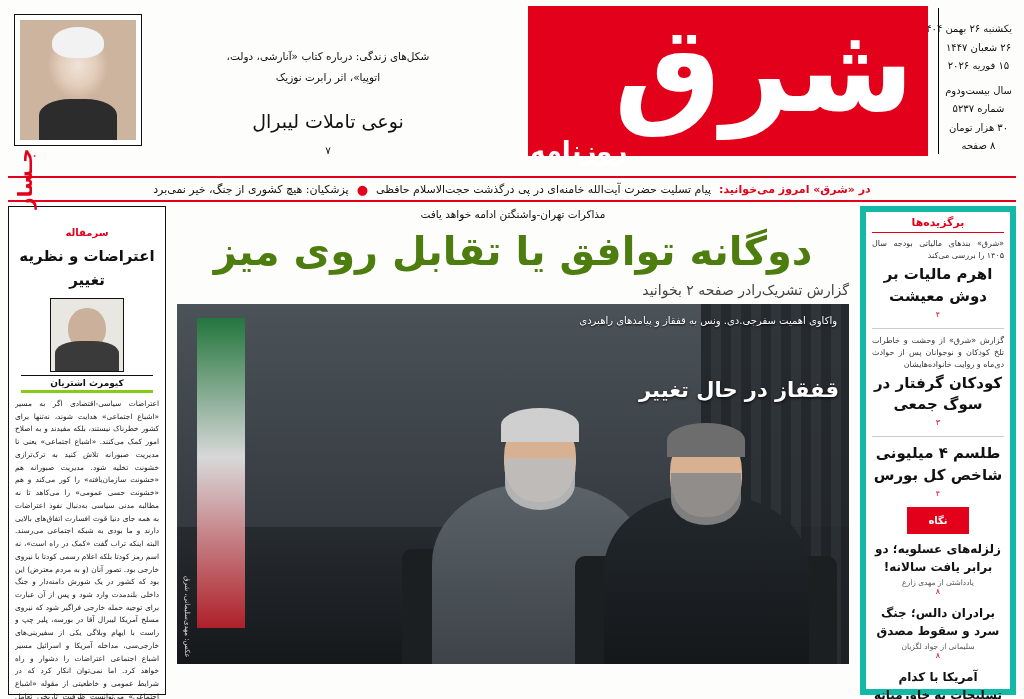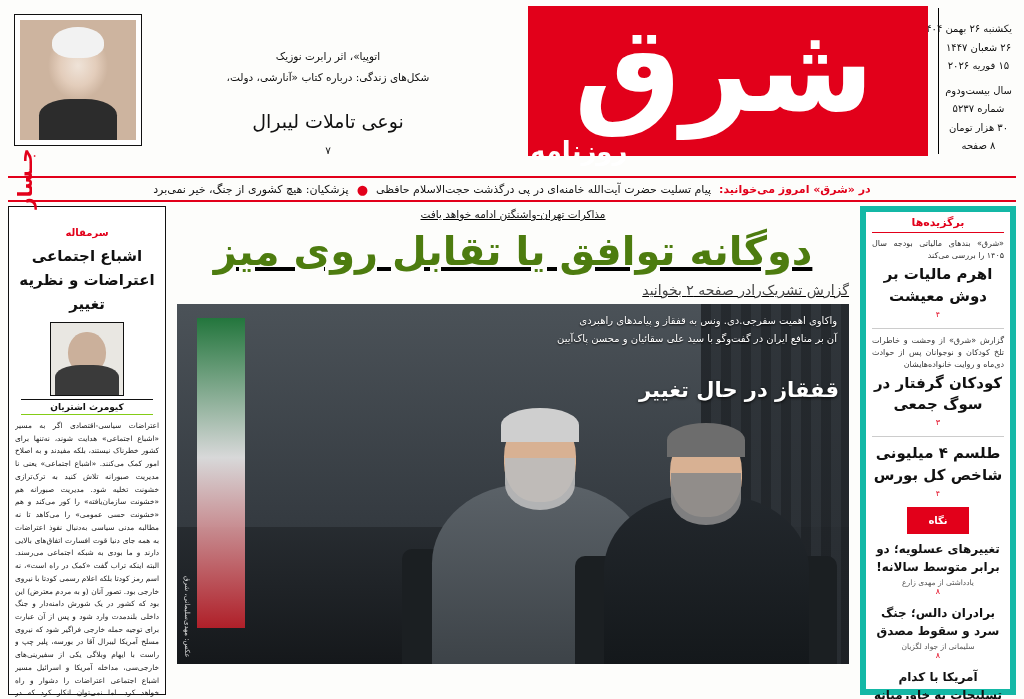--- a/index.html
+++ b/index.html
@@ -49,21 +49,21 @@
     top: 6px; right: 10px;
     width: 400px; height: 150px;
     background: #e2001a;
     display: block;
   }
   .logo-word {
     position: absolute;
     top: 0px;
     right: 24px;
     width: 380px;
-    text-align: center;
+    text-align: right;
     font-family: "DejaVu Sans", sans-serif;
     font-size: 120px;
     font-weight: bold;
     color: #ffffff;
     line-height: 140px;
     letter-spacing: -4px;
     white-space: nowrap;
   }
   .logo-sub {
     position: absolute;
@@ -206,21 +206,20 @@
     font-size: 12px; font-weight: bold; line-height: 1.5; color:#111;
   }
   .mini-by { font-size: 7.5px; color:#555; margin-top: 2px; }
   .mini-num { font-size: 8px; color:#e2001a; }
 
   
   .col-center {
     flex: 1;
     position: relative;
     padding: 0 4px;
-    text-decoration: underline;
   }
   .over-kicker {
     text-align: center;
     font-size: 10.5px;
     color: #111;
     margin: 2px 0 6px 0;
   }
   .main-headline {
     text-align: center;
     font-size: 40px;
@@ -355,21 +354,21 @@
     background: #cbb09b;
   }
   .edit-portrait::after {
     content: ""; position: absolute; left: 50%; bottom: 0;
     transform: translateX(-50%);
     width: 64px; height: 30px; border-radius: 40% 40% 0 0;
     background: #3a3a3a;
   }
   .edit-name {
     text-align: center; font-size: 9px; color: #111;
-    border-top: 1px solid #111; border-bottom: 1px solid #84cc16;
+    border-top: 1px solid #111; border-bottom: 3px solid #84cc16;
     padding: 2px 0; margin: 0 6px 5px 6px; font-weight: bold;
   }
   .edit-body {
     font-size: 7.4px; line-height: 1.72; text-align: justify; color: #1a1a1a;
     max-height: 430px; overflow: hidden;
   }
 </style>
 </head>
 <body>
 
@@ -388,22 +387,22 @@
       <div>۸ صفحه</div>
     </div>
 
     <div class="mh-logo">
       <div class="logo-red"></div>
       <div class="logo-word">شرق</div>
       <div class="logo-sub">روزنامه</div>
     </div>
 
     <div class="mh-slogan">
+      <span class="small">شکل‌های زندگی: درباره کتاب «آنارشی، دولت،</span>
       <span class="small">اتوپیا»، اثر رابرت نوزیک</span>
-      <span class="small">شکل‌های زندگی: درباره کتاب «آنارشی، دولت،</span>
       <span class="big">نوعی تاملات لیبرال</span>
       <span class="small">۷</span>
     </div>
 
     <div class="mh-portrait">
       <div class="portrait-img"></div>
     </div>
   </div>
 
   <div class="strip">
@@ -433,21 +432,21 @@
       <div class="hl-rule"></div>
 
       <div class="hl-item">
         <div class="hl-title">طلسم ۴ میلیونی شاخص کل بورس</div>
         <div class="hl-page">۴</div>
       </div>
 
       <div class="negah-tab">نگاه</div>
 
       <div class="mini-item">
-        <div class="mini-title">تغییر‌های عسلویه؛ دو برابر متوسط سالانه!</div>
+        <div class="mini-title">زلزله‌های عسلویه؛ دو برابر یافت سالانه!</div>
         <div class="mini-by">یادداشتی از مهدی زارع</div>
         <div class="mini-num">۸</div>
       </div>
       <div class="mini-item">
         <div class="mini-title">برادران دالس؛ جنگ سرد و سقوط مصدق</div>
         <div class="mini-by">سلیمانی از جواد لگزیان</div>
         <div class="mini-num">۸</div>
       </div>
       <div class="mini-item">
         <div class="mini-title">آمریکا با کدام تسلیحات به خاورمیانه آمد؟</div>
@@ -478,36 +477,34 @@
         <div class="person p2">
           <div class="p-chair"></div>
           <div class="p-body"></div>
           <div class="p-head"></div>
           <div class="p-beard"></div>
           <div class="p-hair"></div>
         </div>
 
         <div class="photo-sub">
           <div>واکاوی اهمیت سفرجی.دی. ونس به قفقاز و پیامدهای راهبردی</div>
-          <div>آن بر منافع ایران در گفت‌وگو با سید علی سقائیان و محسن پاک‌آیین</div>
         </div>
 
         <div class="photo-caption-box" style="top:70px;">
           <div>قفقاز در حال تغییر</div>
         </div>
 
         <div class="photo-credit">عکس: مهدی‌سلیمانی، شرق</div>
       </div>
     </div>
 
     <div class="col-left">
       <div class="jashar">جـسار</div>
       <div class="edit-label">سرمقاله</div>
       <div class="edit-title">
-        <div>اشباع اجتماعی</div>
         <div>اعتراضات و نظریه تغییر</div>
       </div>
       <div class="edit-portrait"></div>
       <div class="edit-name">کیومرث اشتریان</div>
       <div class="edit-body">اعتراضات سیاسی-اقتصادی اگر به مسیر «اشباع اجتماعی» هدایت شوند، نه‌تنها برای کشور خطرناک نیستند، بلکه مفیدند و به اصلاح امور کمک می‌کنند. «اشباع اجتماعی» یعنی نا مدیریت صبورانه تلاش کنید به ترک‌ترازی خشونت تخلیه شود. مدیریت صبورانه هم «خشونت سازمان‌یافته» را کور می‌کند و هم «خشونت حسی عمومی» را می‌کاهد تا نه مطالبه مدنی سیاسی به‌دنبال نفوذ اعتراضات به همه جای دنیا قوت افسارت اتفاق‌های بالایی دارند و ما بودی به شبکه اجتماعی می‌رسند. البته اینکه تراب گفت «کمک در راه است»، نه اسم رمز کودتا بلکه اعلام رسمی کودتا با نیروی خارجی بود. تصور آنان (و به مردم معترض) این بود که کشور در یک شورش دامنه‌دار و جنگ داخلی بلندمدت وارد شود و پس از آن عبارت برای توجیه حمله خارجی فراگیر شود که نیروی مسلح آمریکا لیبرال آقا در بورسه، پلیر چپ و راست با ایهام وبلاگی یکی از سفیرینی‌های خارجی‌سی، مداخله آمریکا و اسرائیل مسیر اشباع اجتماعی اعتراضات را دشوار و راه خواهد کرد. اما نمی‌توان انکار کرد که در شرایط عمومی و خاطعیتی از مقوله «اشباع اجتماعی» می‌توانست ظرفیت تاریخی تعامل اجتماعی و همکاری ملی را بالا برد. «دولت‌های» قید موفقیت و نقطه غربیت سیاست‌گذاری عمومی است، بعید غربیت مقدم با اینکه در گیر درک عمومی بسیج کنه اعتراض برای کل جامعه مفید است. در آرامش اجتماعی و آزادی‌های سیاسی امکان تاثیرگذاری آموزه‌های سیاسی و افزایش روانی سیاسی بیشتر است. پس باید این رخ از راهبردهای سیاست سوی سیاسی فرمانوایان و فرمانبران در این خصوص تقویت می‌شد که افزار اعتراف و اغتشاش به مسیر «اشباع اجتماعی» هدایت شود برای سرمایه‌گذاری و حرکت ایجاد می‌شد و است. سیاست گذار از ارائه از تحلیلی رسانه‌ای آزاد است که از بهره جویی نشده مدار است. ما در جنگ موجزی داده به حفظه نظام نمی‌شود و عمومی کشور غالبی می‌توانند.</div>
     </div>
 
   </div>
 </div>
 

